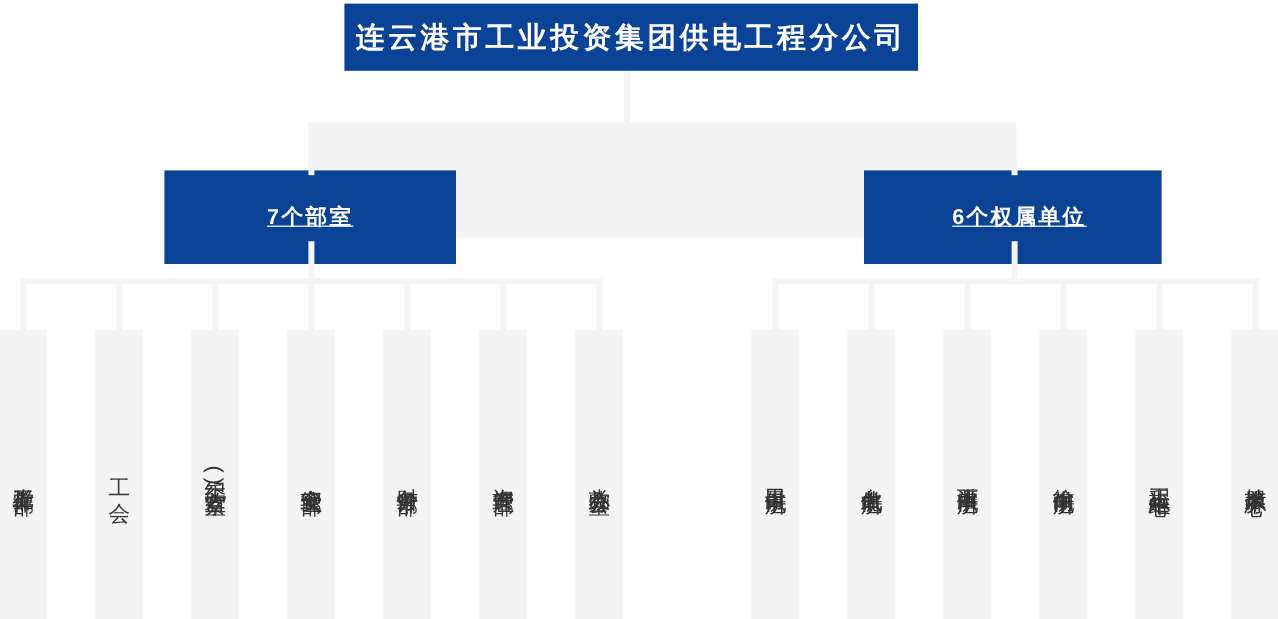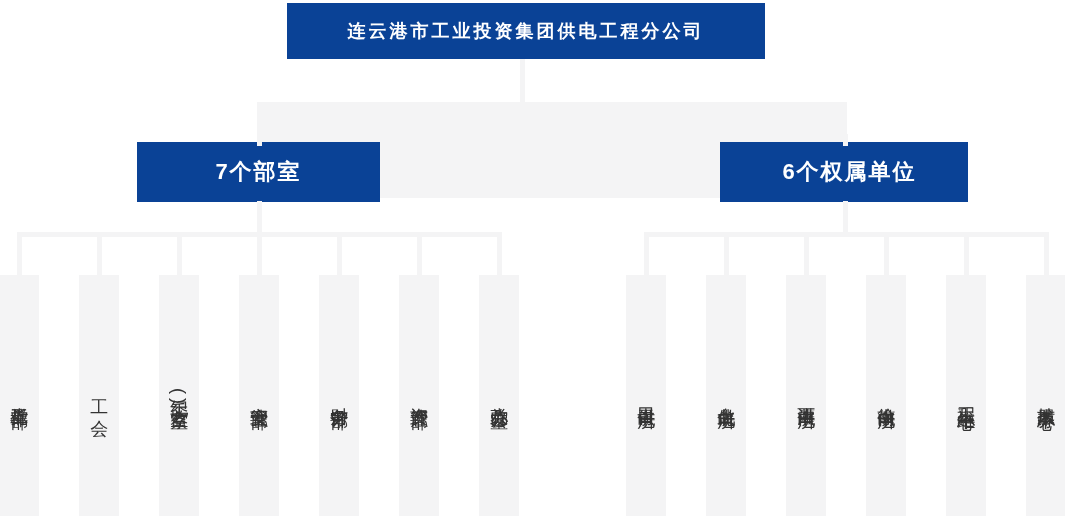--- a/index.html
+++ b/index.html
@@ -32,22 +32,22 @@
   .hbar-left{left:17px;top:232px;width:485px;height:5px;}
   .hbar-right{left:644px;top:232px;width:405px;height:5px;}
   .drop{top:237px;width:5px;height:38px;}
   
   .node{
     position:absolute;z-index:2;
     background:var(--blue);color:#ffffff;
     display:flex;align-items:center;justify-content:center;
     font-weight:700;text-align:center;
   }
-  .node.root{left:287px;top:3px;width:478px;height:56px;font-size:18px;letter-spacing:3px;}
-  .node.branch{top:142px;height:60px;font-size:22px;letter-spacing:2px;}
+  .node.root{left:287px;top:3px;width:478px;height:56px;font-size:24px;letter-spacing:3px;}
+  .node.branch{top:142px;height:78px;font-size:18px;letter-spacing:2px;text-decoration:underline;}
   .node.branch-left{left:137px;width:243px;}
   .node.branch-right{left:720px;width:248px;padding-left:11px;}
   
   .col{
     position:absolute;top:275px;width:40px;height:241px;
     background:var(--gray);
     display:flex;align-items:center;justify-content:center;
     z-index:1;
   }
   .col span{

